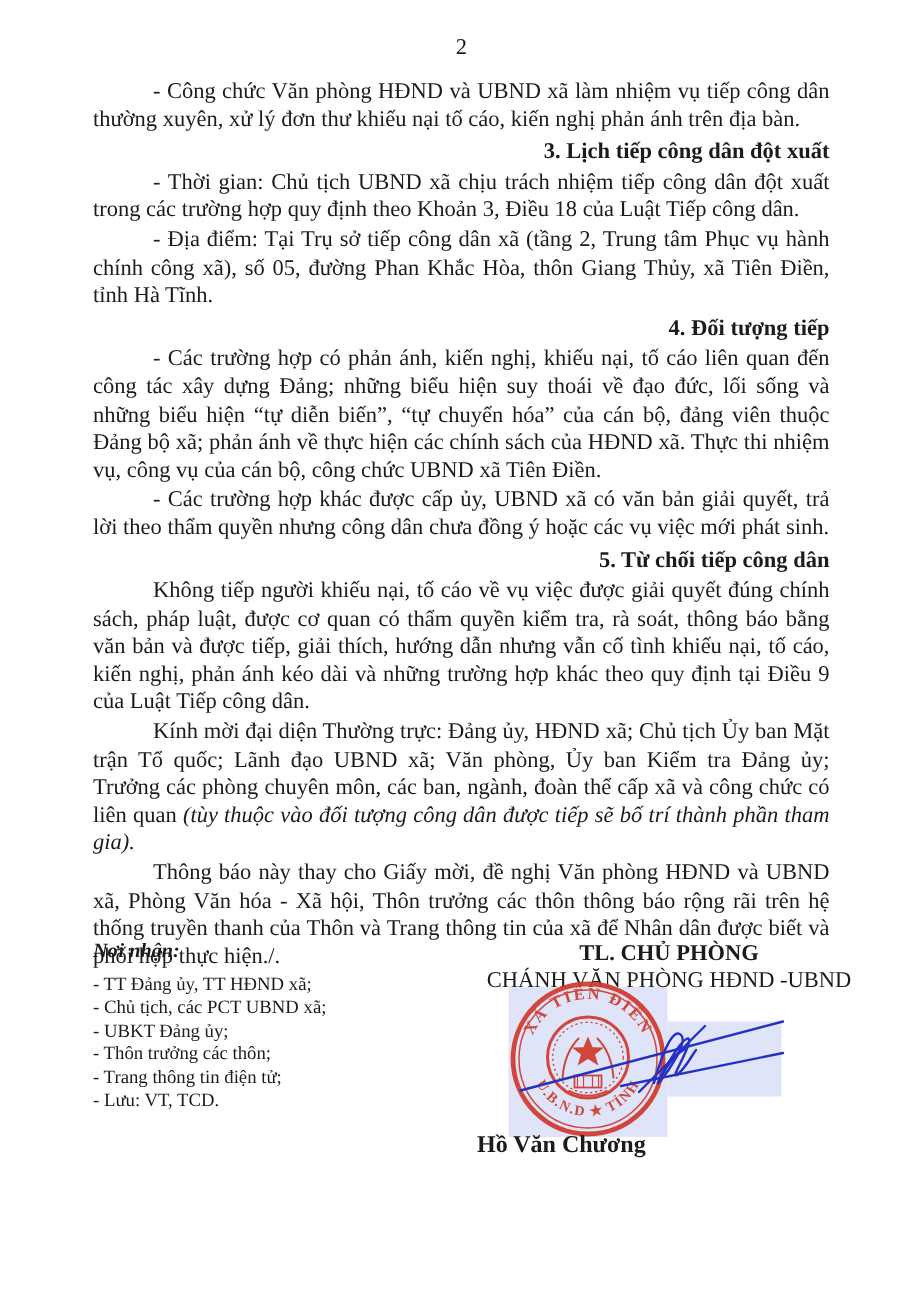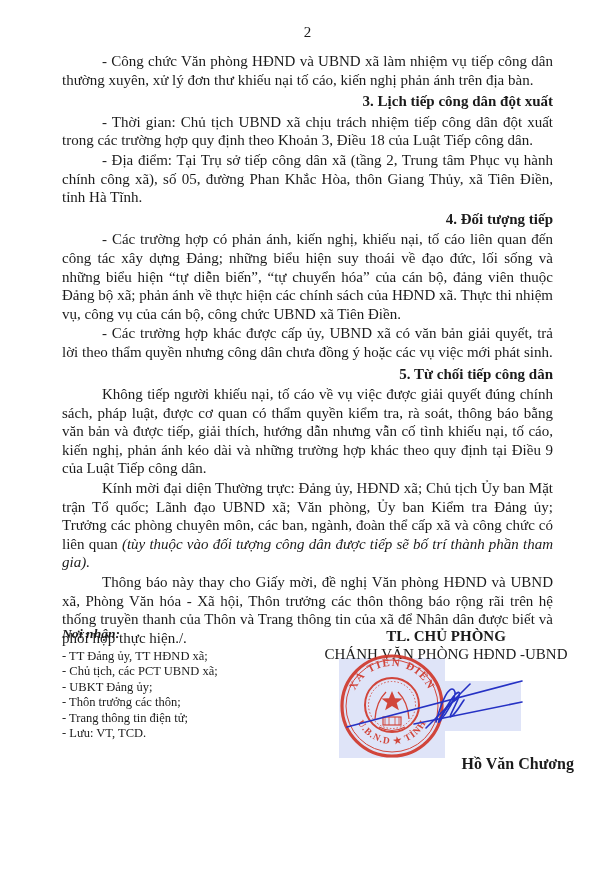--- a/index.html
+++ b/index.html
@@ -54,21 +54,21 @@
     width:256px;
     text-align:center;
     z-index:2;
   }
   .signblock .line1{font-weight:bold;font-size:15px;line-height:18px;}
   .signblock .line2{font-weight:normal;font-size:15px;line-height:18px;white-space:nowrap;}
   .signer-name{
     position:absolute;
     left:318px;top:755px;
     width:256px;
-    text-align:right;
+    text-align:left;
     font-weight:bold;
     font-size:16px;
     z-index:6;
   }
   .patch{position:absolute;z-index:1;}
   .patch1{left:339px;top:658px;width:106px;height:100px;}
   .patch2{left:445px;top:681px;width:76px;height:50px;}
   .sealwrap{position:absolute;left:338px;top:652px;width:108px;height:108px;z-index:3;opacity:.93;}
   .sigwrap{position:absolute;left:330px;top:650px;width:205px;height:105px;z-index:4;}
 </style>

